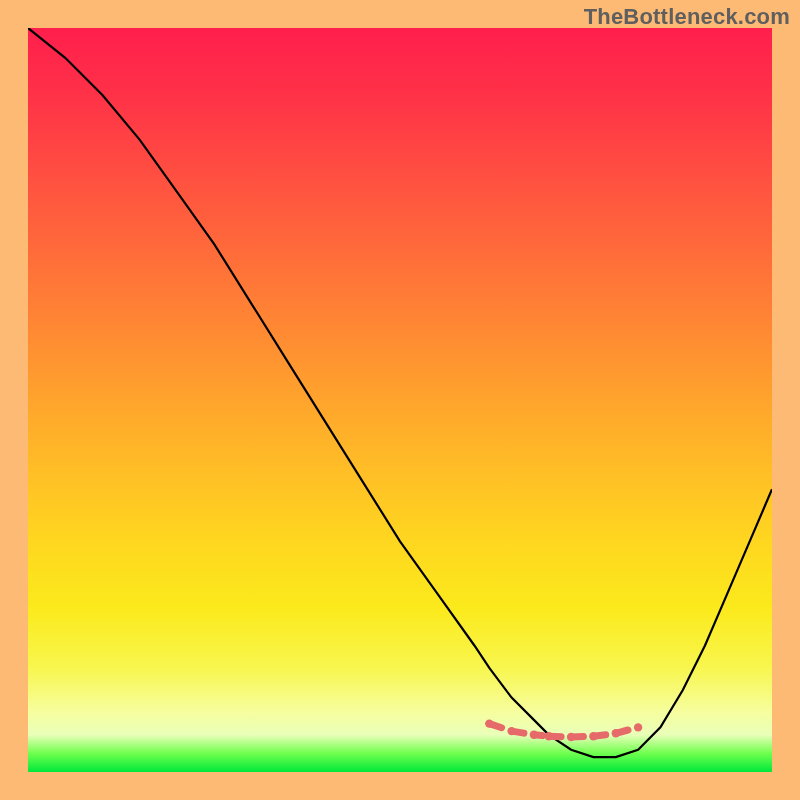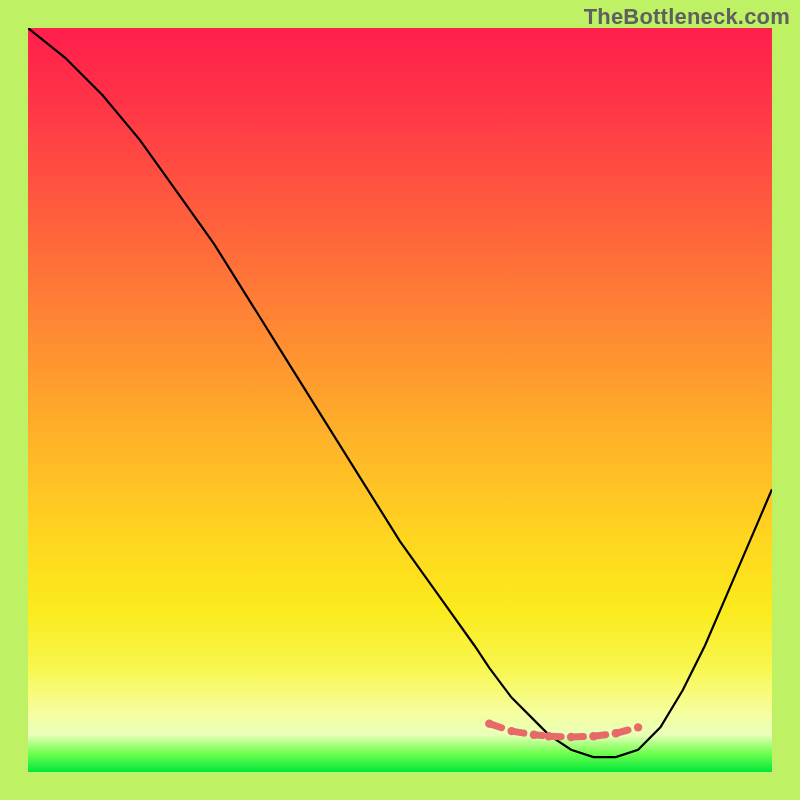--- a/index.html
+++ b/index.html
@@ -8,21 +8,21 @@
     width: 800px;
     height: 800px;
     background: #000;
     overflow: hidden;
     font-family: Arial, Helvetica, sans-serif;
   }
   .outer {
     position: relative;
     width: 800px;
     height: 800px;
-    background: #bef264;
+    background: #fdba74;
   }
   .watermark {
     position: absolute;
     top: 4px;
     right: 10px;
     color: #5f5f5f;
     font-size: 22px;
     font-weight: 600;
     letter-spacing: 0.2px;
     z-index: 10;

